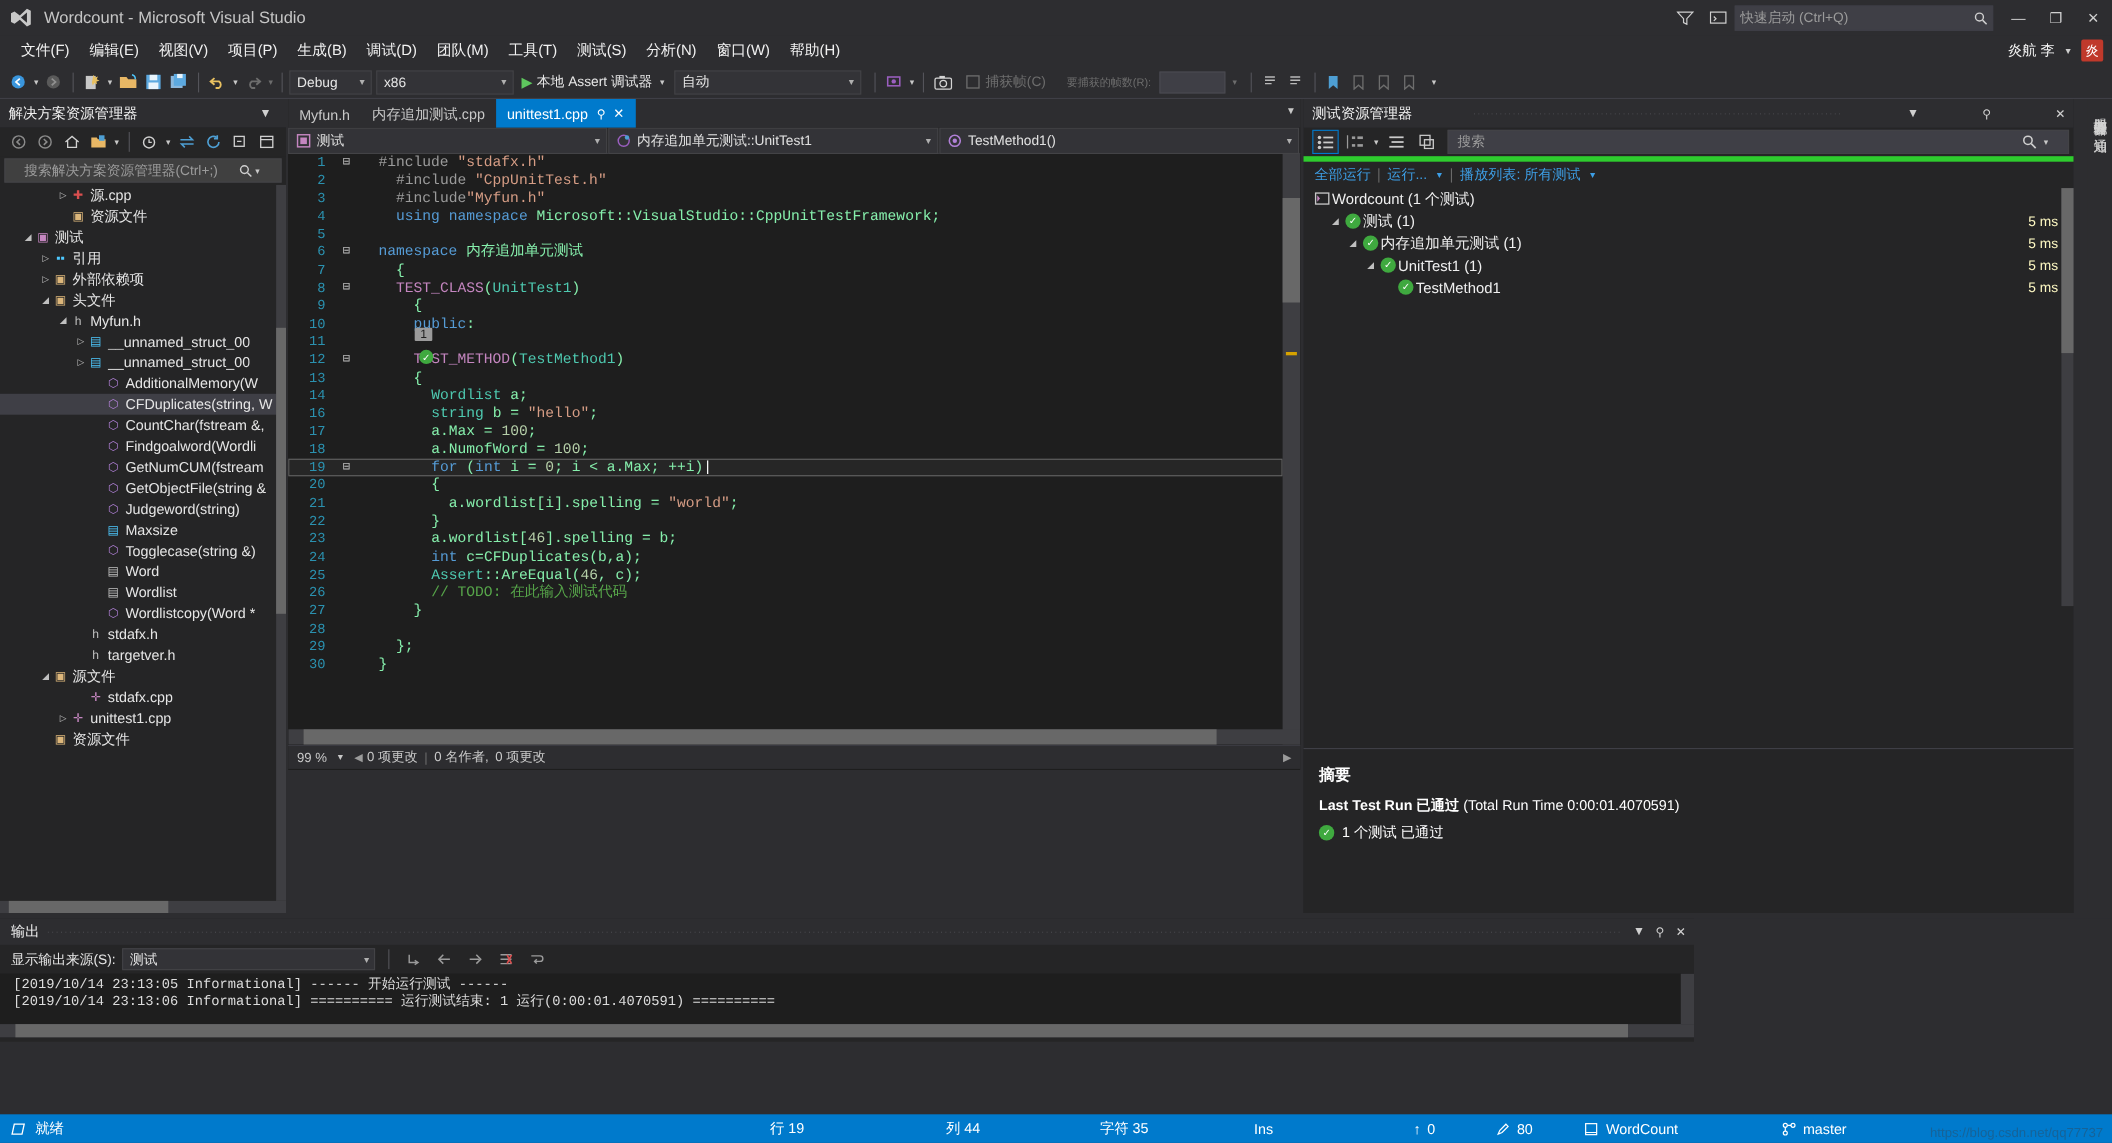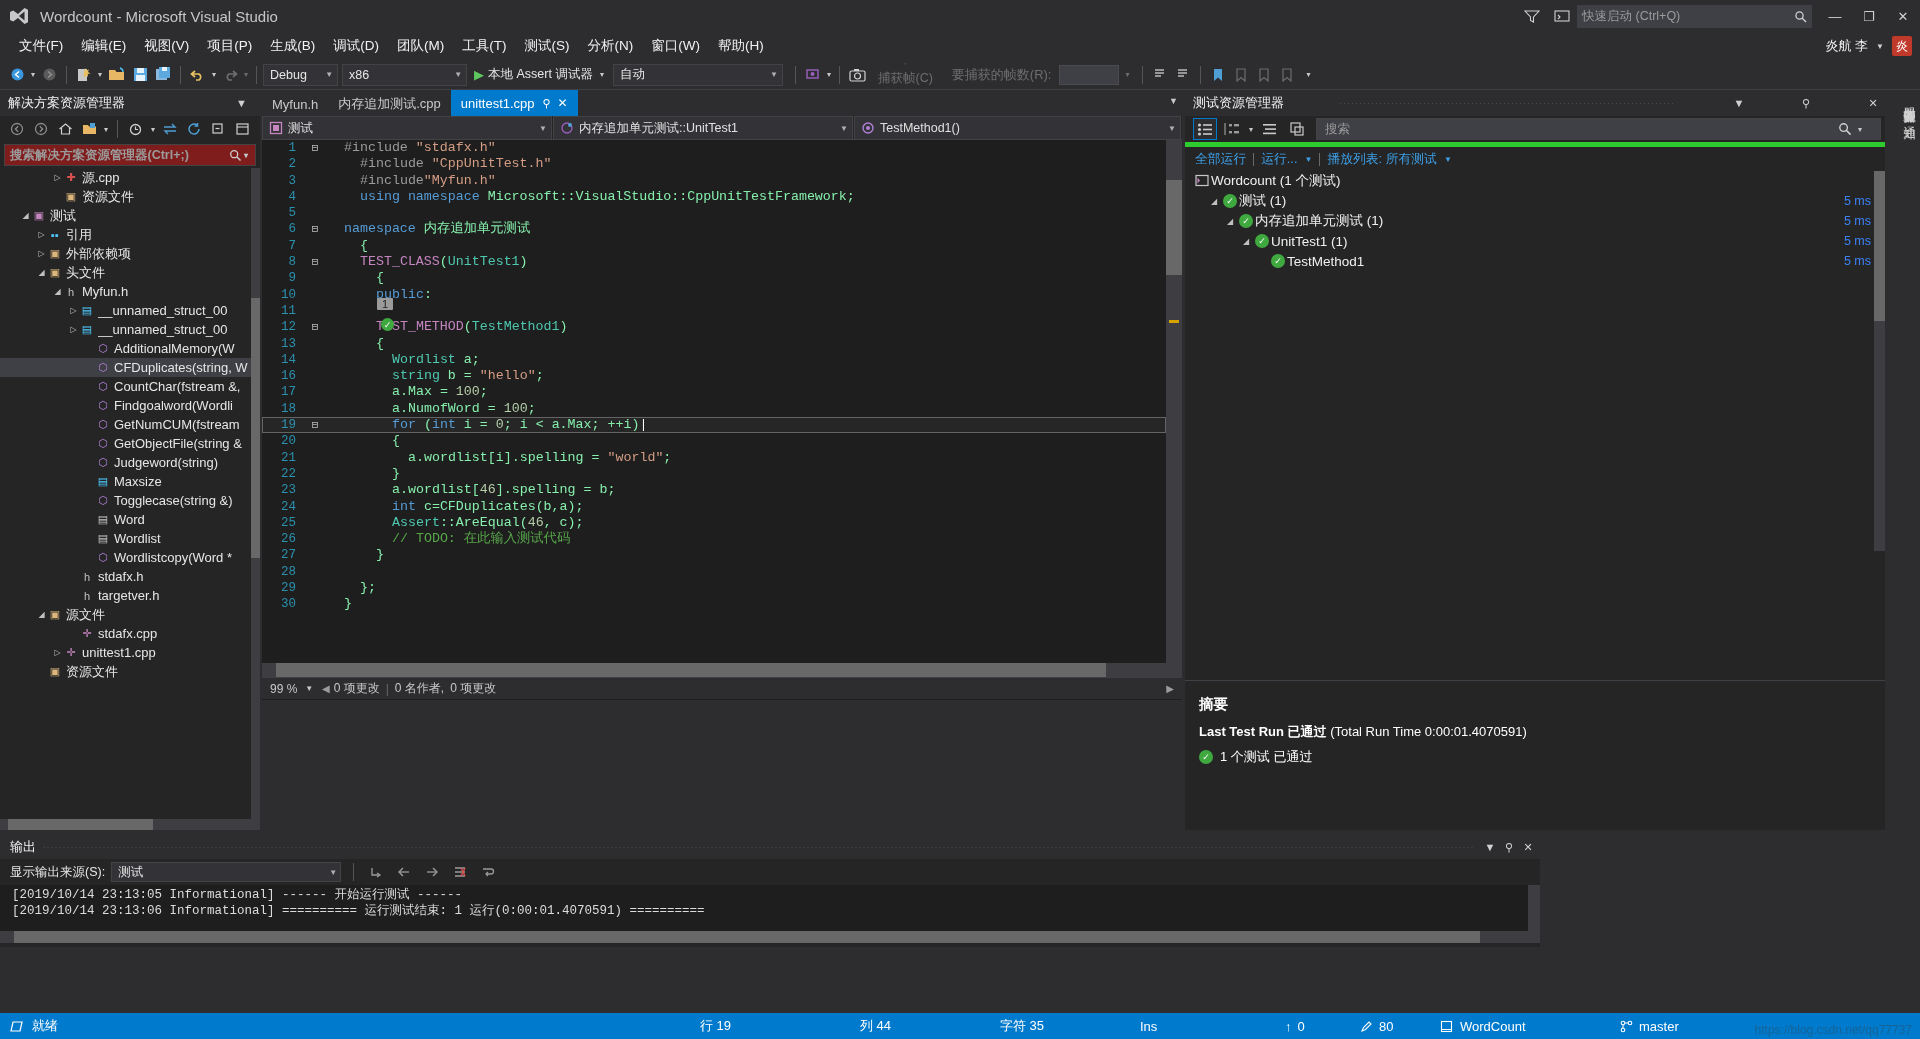--- a/index.html
+++ b/index.html
@@ -42,22 +42,22 @@
   .user-area{ position:absolute; right:8px; top:0; height:28px; display:flex; align-items:center; gap:8px;}
   .user-name{ font-size:13px;color:#f1f1f1;}
   .user-avatar{ width:20px;height:20px;border-radius:2px;background:#c0392b;color:#fff;
     font-size:12px;display:flex;align-items:center;justify-content:center;}
 
   
   .toolbar{
     height:30px;background:#2d2d30;display:flex;align-items:center;padding-left:6px;gap:1px;
     border-bottom:1px solid #3f3f46;
   }
-  .tb-btn{ height:24px;min-width:22px;display:flex;align-items:center;justify-content:center;
-    padding:0 3px; color:#c8c8c8; font-size:13px;flex-direction:column;}
+  .tb-btn{ height:24px;min-width:22px;display:flex;align-items:center;justify-content:space-between;
+    padding:0 3px; color:#c8c8c8; font-size:13px;}
   .tb-sep{ width:1px;height:18px;background:#54545a;margin:0 5px;}
   .tb-caret{ font-size:8px;color:#c8c8c8;padding:0 2px;}
   .combo{
     height:22px;background:#333337;border:1px solid #434346;color:#e6e6e6;font-size:12.5px;
     display:flex;align-items:center;padding:0 4px 0 6px;
   }
   .combo .cval{flex:1;white-space:nowrap;overflow:hidden;}
   .combo .carr{font-size:8px;color:#b0b0b0;margin-left:4px;}
   .run-green{ color:#5ec75e; font-size:13px; margin-right:3px;}
   .tb-disabled{color:#6d6d6d;}
@@ -73,22 +73,22 @@
   }
   .panel-head{ height:26px;display:flex;align-items:center;padding:0 4px 0 8px;background:#2d2d30;gap:48px;}
   .panel-title{font-size:13px;color:#f1f1f1;white-space:nowrap;}
   .panel-dots{flex:1;height:26px;margin:0 6px;
      background-image:repeating-linear-gradient(to right,#4a4a4f 0 1px,transparent 1px 4px);
      background-size:4px 1px;background-repeat:repeat-x;background-position:center;}
   .panel-icn{width:16px;height:22px;display:flex;align-items:center;justify-content:center;
      color:#d0d0d0;font-size:11px;margin-left:3px;}
   .sln-tools{height:26px;display:flex;align-items:center;gap:2px;padding:0 6px;background:#252526;}
   .sln-tools .ti{width:22px;height:22px;display:flex;align-items:center;justify-content:center;color:#b9b9b9;font-size:13px;}
-  .sln-search{height:22px;margin:2px 4px 2px 4px;background:#7f1d1d;border:1px solid #434346;
-    display:flex;align-items:center;padding:0 5px;color:#9b9b9b;font-size:12.5px;font-weight:bold;}
+  .sln-search{height:22px;margin:2px 4px 2px 4px;background:#404040;border:1px solid #434346;
+    display:flex;align-items:center;padding:0 17px;color:#9b9b9b;font-size:12.5px;}
   .tree{flex:1;overflow:hidden;position:relative;font-size:13px;}
   .trow{height:19px;display:flex;align-items:center;white-space:nowrap;padding-right:4px;}
   .trow.sel{background:#3f3f46;}
   .tw{width:11px;height:19px;display:flex;align-items:center;justify-content:center;
      color:#c0c0c0;font-size:8px;flex:0 0 auto;}
   .ticon{width:16px;height:19px;display:flex;align-items:center;justify-content:center;
      font-size:11px;flex:0 0 auto;margin-right:3px;}
   .tlabel{color:#e6e6e6;overflow:hidden;text-overflow:clip;}
   .sln-scroll{position:absolute;right:0;top:0;width:9px;height:100%;background:#3e3e42;}
   .sln-thumb{position:absolute;right:0;top:130px;width:9px;height:260px;background:#686868;}
@@ -162,21 +162,21 @@
     align-items:center;padding:0 16px 0 8px;color:#9b9b9b;font-size:12.5px;margin-left:4px;}
   .te-greenbar{height:5px;background:#2ecc2e;}
   .te-actions{height:24px;display:flex;align-items:center;padding-left:10px;font-size:12.8px;
     color:#3d9ee5;gap:7px;}
   .te-actions .va{width:1px;height:13px;background:#6a6a6a;}
   .te-tree{position:relative;height:380px;font-size:13.5px;}
   .te-row{height:20px;display:flex;align-items:center;white-space:nowrap;padding-right:14px;}
   .te-tw{width:14px;font-size:8px;color:#c0c0c0;display:flex;align-items:center;justify-content:center;flex:0 0 auto;}
   .te-icn{width:18px;display:flex;align-items:center;justify-content:center;flex:0 0 auto;}
   .te-lbl{flex:1;color:#f0f0f0;}
-  .te-dur{color:#3b82f6;font-size:12.5px;margin-left:48px;}
+  .te-dur{color:#fef9c3;font-size:12.5px;margin-left:48px;}
   .ok{width:14px;height:14px;border-radius:50%;background:#3fa93f;color:#fff;font-size:9px;
      display:flex;align-items:center;justify-content:center;}
   .te-vscroll{position:absolute;right:0;top:0;width:11px;height:100%;background:#3e3e42;}
   .te-vthumb{position:absolute;right:0;top:0;width:11px;height:150px;background:#686868;}
   .te-summary{position:absolute;left:0;bottom:0;width:700px;height:150px;background:#252526;
      border-top:1px solid #3f3f46;padding:14px 0 0 14px;}
   .sm-title{font-size:14.5px;font-weight:bold;color:#fff;margin-bottom:9px;}
   .sm-line{font-size:13px;color:#fff;margin-bottom:7px;}
   .sm-line b{font-weight:bold;}
   .sm-row{display:flex;align-items:center;gap:7px;font-size:13px;color:#fff;}
@@ -339,21 +339,21 @@
           <circle cx="8.5" cy="8" r="3" fill="none" stroke="#d4d4d4" stroke-width="1.2"></circle>
           <rect x="5" y="1" width="5" height="2" fill="#d4d4d4"></rect>
         </svg>
     </div>
     <div class="tb-btn tb-disabled" style="gap:5px;padding:0 8px">
       <svg width="13" height="13" viewBox="0 0 13 13">
           <rect x="1" y="1" width="11" height="11" fill="none" stroke="#6d6d6d" stroke-width="1.2"></rect>
         </svg>
       <span style="font-size:12.5px">捕获帧(C)</span>
     </div>
-    <span class="tb-disabled" style="font-size:13px;margin-left:10px">要捕获的帧数(R):</span>
+    <span class="tb-disabled" style="font-size:10px;margin-left:10px">要捕获的帧数(R):</span>
     <div class="small-input" style="margin-left:6px"></div>
     <span class="tb-caret tb-disabled" style="margin:0 4px">▾</span>
     <div class="tb-sep"></div>
     <div class="tb-btn">
       <svg width="15" height="13" viewBox="0 0 15 13">
           <path d="M3 2 h9 M3 5 h9 M3 8 h6" stroke="#b9b9b9" stroke-width="1.3" fill="none"></path>
         </svg>
     </div>
     <div class="tb-btn">
       <svg width="15" height="13" viewBox="0 0 15 13">

